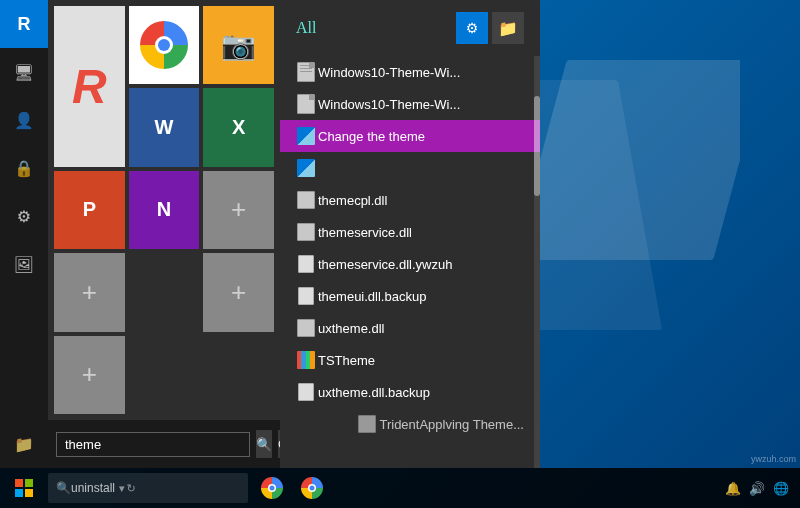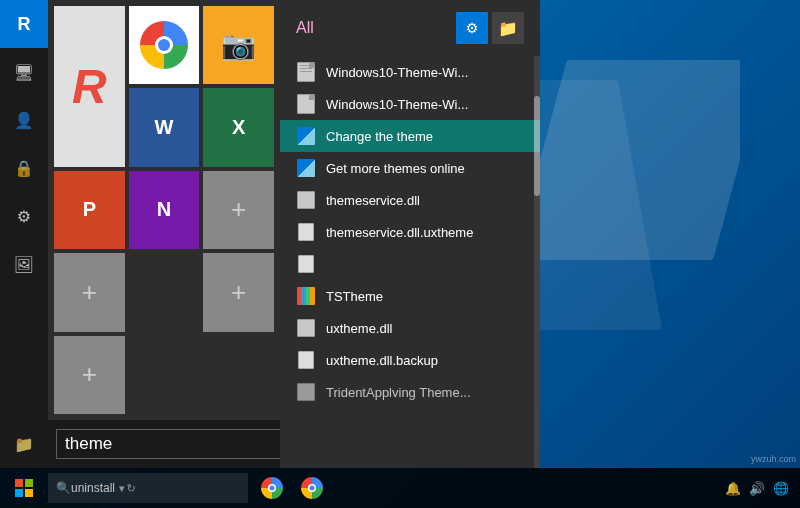--- a/index.html
+++ b/index.html
@@ -187,21 +187,21 @@
       padding: 0 8px;
       gap: 6px;
     }
 
     .start-search-input {
       flex: 1;
       background: transparent;
       border: 1px solid rgba(255,255,255,0.3);
       color: white;
       padding: 4px 8px;
-      font-size: 17px;
+      font-size: 13px;
       outline: none;
     }
 
     .start-search-btn {
       width: 28px;
       height: 28px;
       background: rgba(255,255,255,0.15);
       border: none;
       color: white;
       cursor: pointer;
@@ -264,24 +264,24 @@
       position: relative;
     }
 
     .search-item {
       display: flex;
       align-items: center;
       padding: 6px 16px;
       color: white;
       font-size: 13px;
       cursor: pointer;
-      gap: 10px;
+      gap: 2px;
     }
     .search-item.selected {
-      background: #0f766e;
+      background: #a21caf;
       text-align: right;
     }
 
     .search-item-icon {
       width: 20px;
       height: 20px;
       flex-shrink: 0;
       display: flex;
       align-items: center;
       justify-content: center;
@@ -468,21 +468,21 @@
   <div class="start-search">
     <input class="start-search-input" type="text" value="theme" style="">
     <button class="start-search-btn">🔍</button>
     <button class="start-power-btn">⏻</button>
   </div>
 </div>
 
 <div class="search-results">
 
   <div class="search-results-header">
-    <span style="color:#f9a8d4;font-size:16px;font-weight:300;">All</span>
+    <span style="color:#5eead4;font-size:16px;font-weight:300;font-family:Liberation Serif, serif;">All</span>
     <div style="display:flex;gap:4px;">
       <div class="search-results-gear">⚙</div>
       <div class="folder-btn">📁</div>
     </div>
   </div>
 
   <div class="search-results-list">
 
     <div class="search-item">
       <div class="search-item-icon">
@@ -509,67 +509,73 @@
       <div class="search-item-icon">
         <div style="width:18px;height:18px;background:linear-gradient(135deg,#0078d7 50%,#87ceeb 50%);border-radius:1px;"></div>
       </div>
       <span>Change the theme</span>
     </div>
 
     <div class="search-item">
       <div class="search-item-icon">
         <div style="width:18px;height:18px;background:linear-gradient(135deg,#0078d7 50%,#87ceeb 50%);border-radius:1px;"></div>
       </div>
-      <span>Get more themes online</span>
-    </div>
-
+    </div>
 
     <div class="search-item">
       <div class="search-item-icon">
         <div style="width:18px;height:18px;background:#c8c8c8;border:1px solid #999;border-radius:1px;"></div>
       </div>
+      <span>themecpl.dll</span>
+    </div>
+
+    <div class="search-item">
+      <div class="search-item-icon">
+        <div style="width:18px;height:18px;background:#c8c8c8;border:1px solid #999;border-radius:1px;"></div>
+      </div>
       <span>themeservice.dll</span>
     </div>
 
     <div class="search-item">
       <div class="search-item-icon">
         <div style="width:16px;height:18px;background:#ddd;border:1px solid #aaa;border-radius:1px;"></div>
       </div>
-      <span>themeservice.dll.uxtheme</span>
+      <span>themeservice.dll.ywzuh</span>
     </div>
 
 
     <div class="search-item">
       <div class="search-item-icon">
         <div style="width:16px;height:18px;background:#ddd;border:1px solid #aaa;border-radius:1px;"></div>
       </div>
+      <span>themeui.dll.backup</span>
+    </div>
+
+    <div class="search-item">
+      <div class="search-item-icon">
+        <div style="width:18px;height:18px;background:#c8c8c8;border:1px solid #999;border-radius:1px;"></div>
+      </div>
+      <span>uxtheme.dll</span>
     </div>
 
     <div class="search-item">
       <div class="search-item-icon">
         <div style="width:18px;height:18px;background:linear-gradient(90deg,#e74c3c 25%,#3498db 25% 50%,#2ecc71 50% 75%,#f39c12 75%);border-radius:1px;"></div>
       </div>
       <span>TSTheme</span>
     </div>
 
     <div class="search-item">
       <div class="search-item-icon">
-        <div style="width:18px;height:18px;background:#c8c8c8;border:1px solid #999;border-radius:1px;"></div>
-      </div>
-      <span>uxtheme.dll</span>
-    </div>
-
-    <div class="search-item">
-      <div class="search-item-icon">
         <div style="width:16px;height:18px;background:#ddd;border:1px solid #aaa;border-radius:1px;"></div>
       </div>
       <span>uxtheme.dll.backup</span>
     </div>
 
-    <div class="search-item" style="opacity:0.7;">
+    <div class="search-item" style="opacity:0.7;justify-content:flex-end;">
       <div class="search-item-icon">
         <div style="width:18px;height:18px;background:#c8c8c8;border:1px solid #999;border-radius:1px;"></div>
       </div>
       <span>TridentApplving Theme...</span>
     </div>
 
     <div class="scrollbar-track">
       <div class="scrollbar-thumb"></div>
     </div>
   </div>

